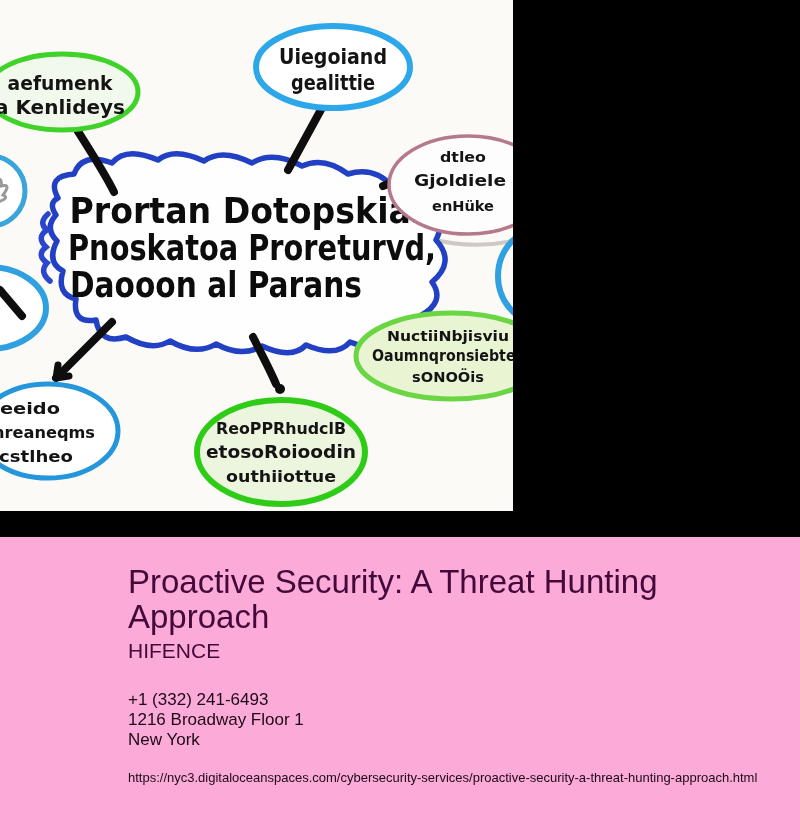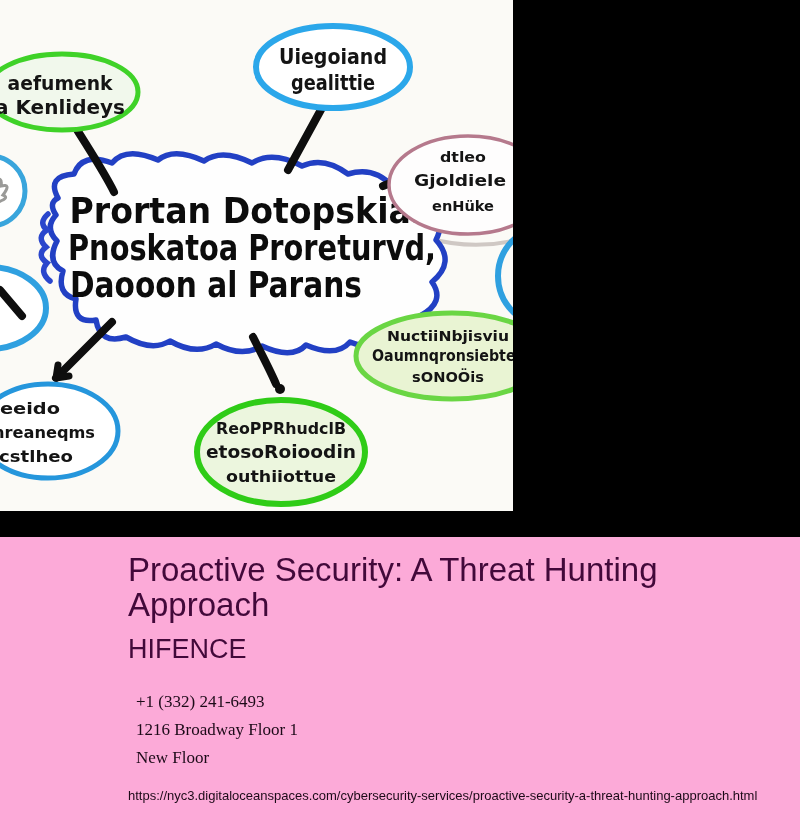--- a/index.html
+++ b/index.html
@@ -1,25 +1,25 @@
 <!DOCTYPE html>
 <html style="--pink: #fcaad8; --title: #42093a; --text: #1c0a18;"><head>
 <meta charset="utf-8">
 <style>
   html,body{margin:0;padding:0;}
   body{font-family:"Liberation Sans", sans-serif;}
   .page{position:relative;width:800px;height:840px;overflow:hidden;background:var(--pink,#fcaad8);}
   .hero{position:absolute;top:0;left:0;width:800px;height:537px;background:#000;}
   .mindmap{position:absolute;top:0;left:0;width:513px;height:511px;background:#fbfaf6;overflow:hidden;}
   .mindmap svg{display:block;}
-  .content{position:absolute;top:537px;left:0;width:800px;height:303px;background:var(--pink,#fcaad8);box-sizing:border-box;padding:16px 0 0 128px;}
+  .content{position:absolute;top:537px;left:0;width:800px;height:303px;background:var(--pink,#fcaad8);box-sizing:border-box;padding:28px 0 0 128px;}
   .title{width:578px;margin:0;font-size:33px;line-height:1.06;font-weight:400;color:var(--title,#42093a);letter-spacing:0;}
-  .brand{margin-top:11px;font-size:27px;font-weight:400;color:var(--title,#42093a);}
+  .brand{margin-top:4px;font-size:21px;font-weight:400;color:var(--title,#42093a);}
   .contact{margin-top:27px;font-size:17px;line-height:20px;color:var(--text,#1c0a18);}
-  .contact div{margin:8px;font-family:Liberation Serif, serif;}
+  .contact div{margin:0;}
   .url{margin-top:20px;font-size:13px;color:var(--text,#1c0a18);text-decoration:none;display:block;}
   .bubble-text{fill:#141414;font-family:"DejaVu Sans",sans-serif;font-weight:bold;}
   .cloud-text{fill:#0c0c0c;font-family:"DejaVu Sans",sans-serif;font-weight:bold;}
 </style>
 </head>
 <body>
 
 <div class="page">
 
   <div class="hero">
@@ -104,18 +104,18 @@
       </svg>
     </div>
   </div>
 
   <div class="content">
     <h1 class="title">Proactive Security: A Threat Hunting Approach</h1>
     <div class="brand">HIFENCE</div>
     <div class="contact">
       <div>+1 (332) 241-6493</div>
       <div>1216 Broadway Floor 1</div>
-      <div>New Floor</div>
+      <div>New York</div>
     </div>
     <a class="url" href="#">https://nyc3.digitaloceanspaces.com/cybersecurity-services/proactive-security-a-threat-hunting-approach.html</a>
   </div>
 
 </div>
 
 </body></html>

